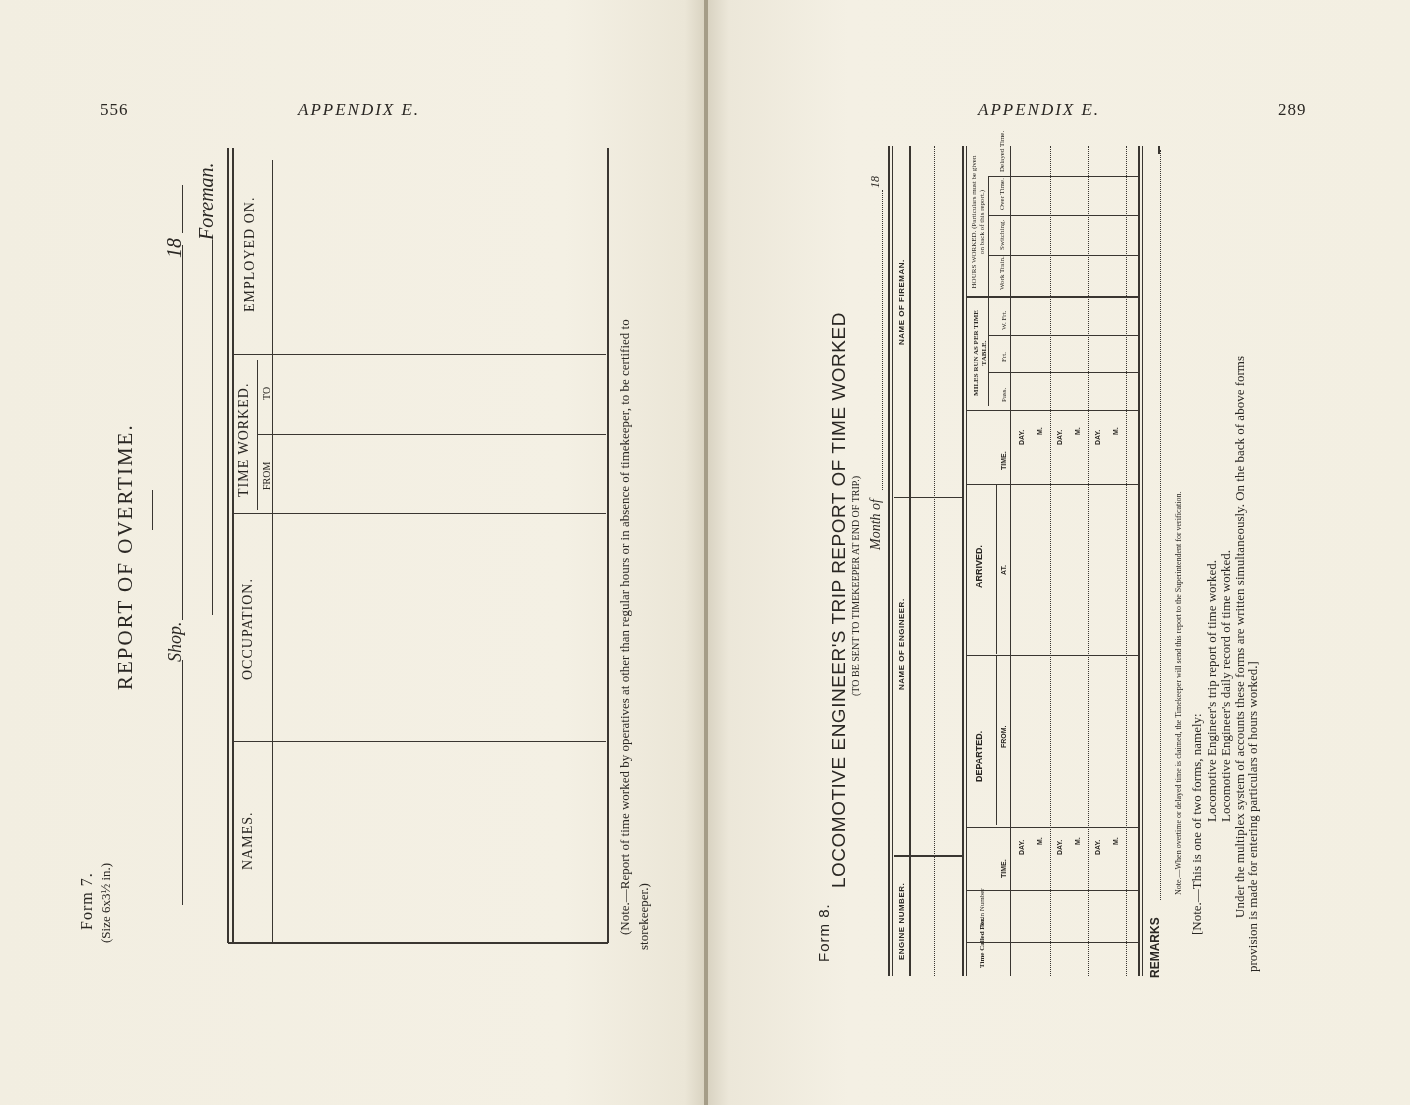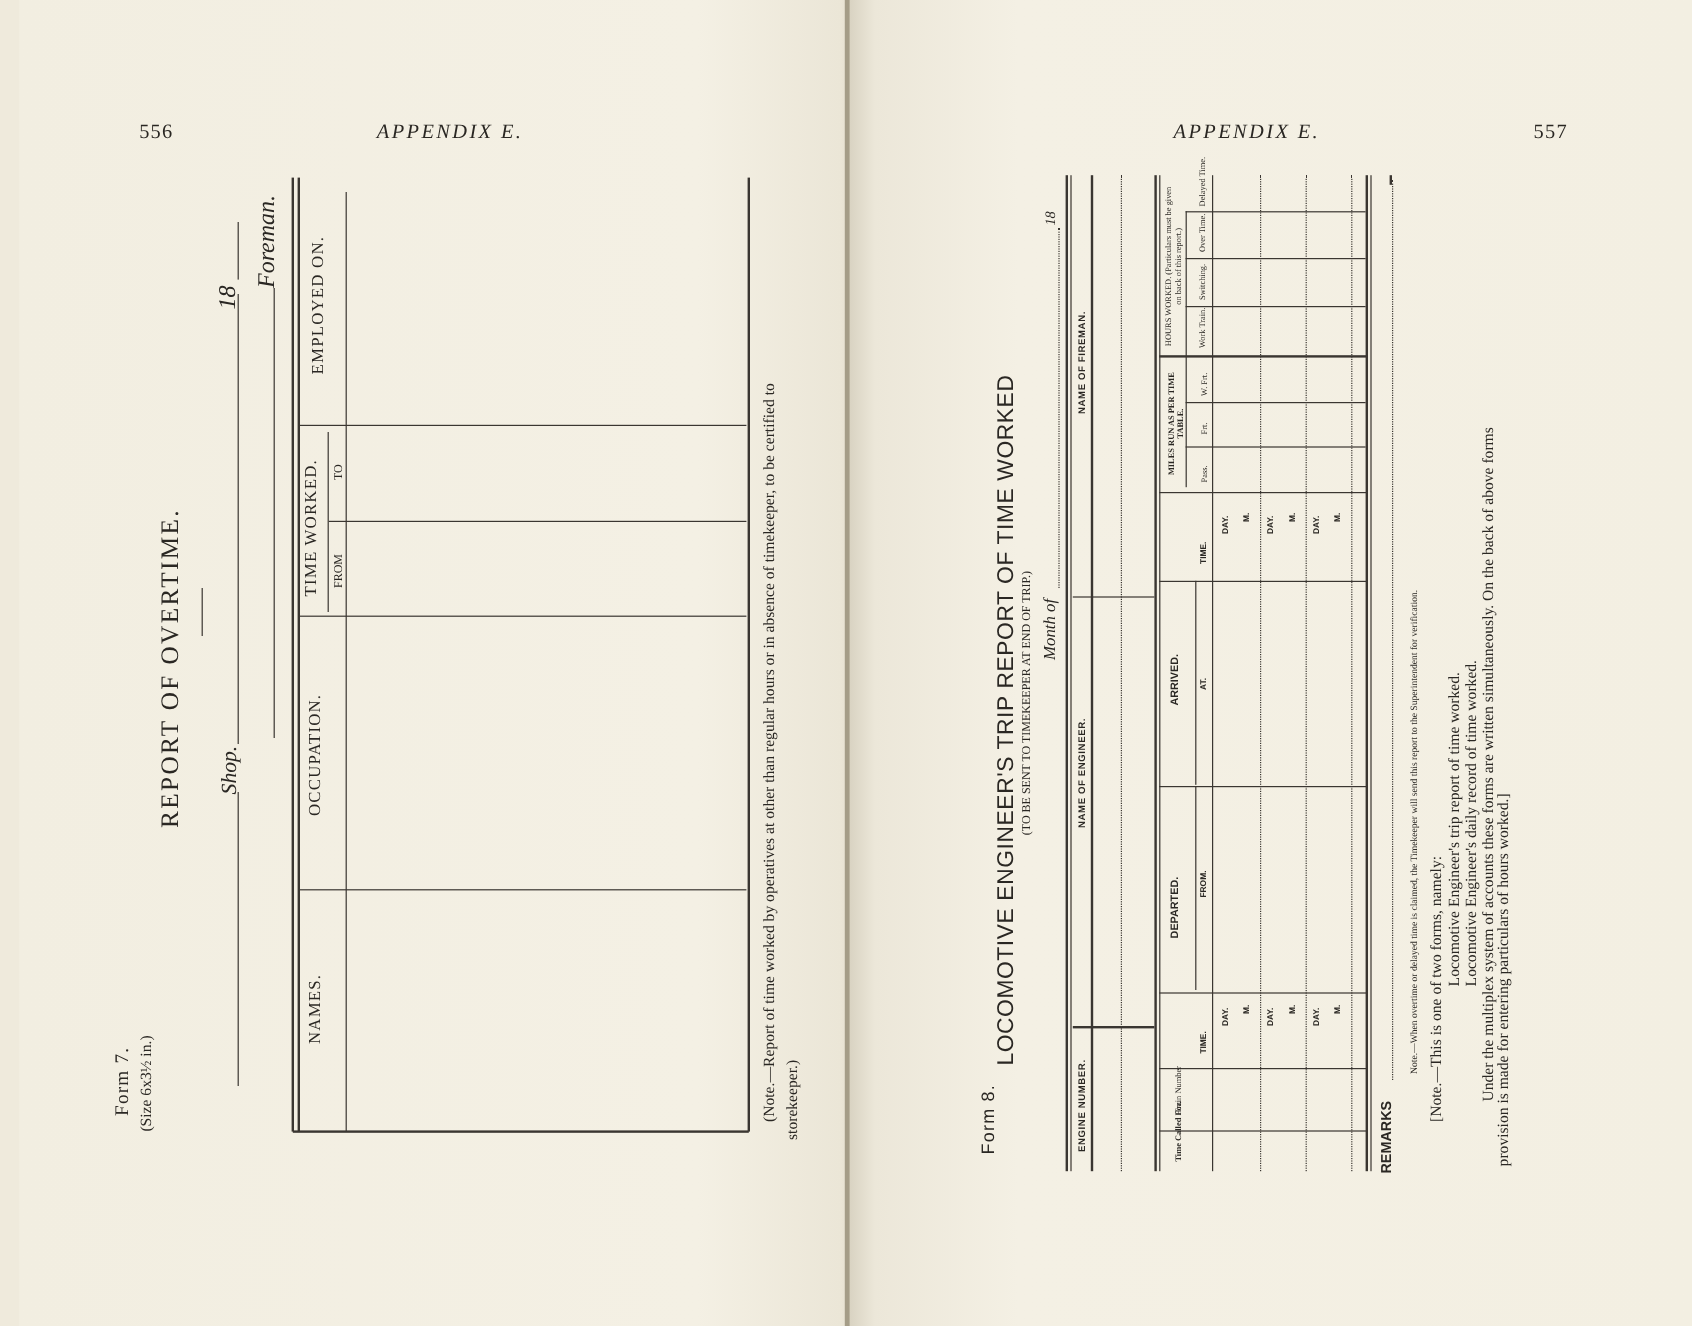--- a/index.html
+++ b/index.html
@@ -1,19 +1,19 @@
 <!DOCTYPE html>
 <html><head>
 <meta charset="utf-8">
 <style>
   html,body{margin:0;padding:0;}
   body{width:1410px;height:1105px;background:#efeadc;position:relative;overflow:hidden;
        font-family:"Liberation Serif","DejaVu Serif",serif;color:#2a2723;}
   .page{position:absolute;top:0;height:1105px;background:#f3efe2;}
-  #left-page{left:16px;width:706px;background:linear-gradient(90deg,#f2eee1 0%,#f4f0e4 80%,#ebe6d7 97%,#d8d2c0 100%);}
+  #left-page{left:0;width:706px;background:linear-gradient(90deg,#f2eee1 0%,#f4f0e4 80%,#ebe6d7 97%,#d8d2c0 100%);}
   #right-page{left:708px;width:702px;background:linear-gradient(90deg,#d9d3c2 0%,#ece7d9 3%,#f4f0e4 20%,#f3efe2 100%);}
   .gutter{position:absolute;left:704px;top:0;width:5px;height:1105px;background:#a59d88;}
   .running-head{position:absolute;top:100px;font-size:17px;}
   .pageno{letter-spacing:1px;}
   .apx{font-style:italic;letter-spacing:2px;}
   .rot{position:absolute;transform-origin:0 0;transform:rotate(-90deg);white-space:nowrap;}
   .hline{position:absolute;background:#3a3631;}
   .vline{position:absolute;background:#3a3631;}
   .dv{position:absolute;border-left:1.5px dotted #3a3631;}
   .sans{font-family:"Liberation Sans","DejaVu Sans",sans-serif;font-weight:bold;}
@@ -64,21 +64,21 @@
   </div>
 
   <div class="rot" style="left:617px;top:935px;font-size:13px;">(Note.—Report of time worked by operatives at other than regular hours or in absence of timekeeper, to be certified to</div>
   <div class="rot" style="left:636px;top:950px;font-size:13px;">storekeeper.)</div>
 </div>
 
 <div class="gutter"></div>
 
 <div class="page" id="right-page">
   <div class="running-head apx" style="left:270px;">APPENDIX E.</div>
-  <div class="running-head pageno" style="left:570px;">557</div>
+  <div class="running-head pageno" style="left:570px;">289</div>
 
   <div class="rot sans" style="left:107px;top:962px;font-size:15px;font-weight:normal;letter-spacing:1px;">Form 8.</div>
   <div class="rot sans" style="left:120px;top:888px;font-size:19px;font-weight:normal;letter-spacing:0.5px;">LOCOMOTIVE ENGINEER'S TRIP REPORT OF TIME WORKED</div>
   <div class="rot" style="left:142px;top:696px;font-size:10px;">(TO BE SENT TO TIMEKEEPER AT END OF TRIP.)</div>
   <div class="rot" style="left:160px;top:550px;font-size:14px;font-style:italic;">Month of</div>
   <div class="dv" style="left:174px;top:190px;height:300px;"></div>
   <div class="rot" style="left:160px;top:188px;font-size:12px;font-style:italic;">18</div>
 
   <div>
     <div class="vline" style="left:180px;top:146px;width:2px;height:830px;"></div>

